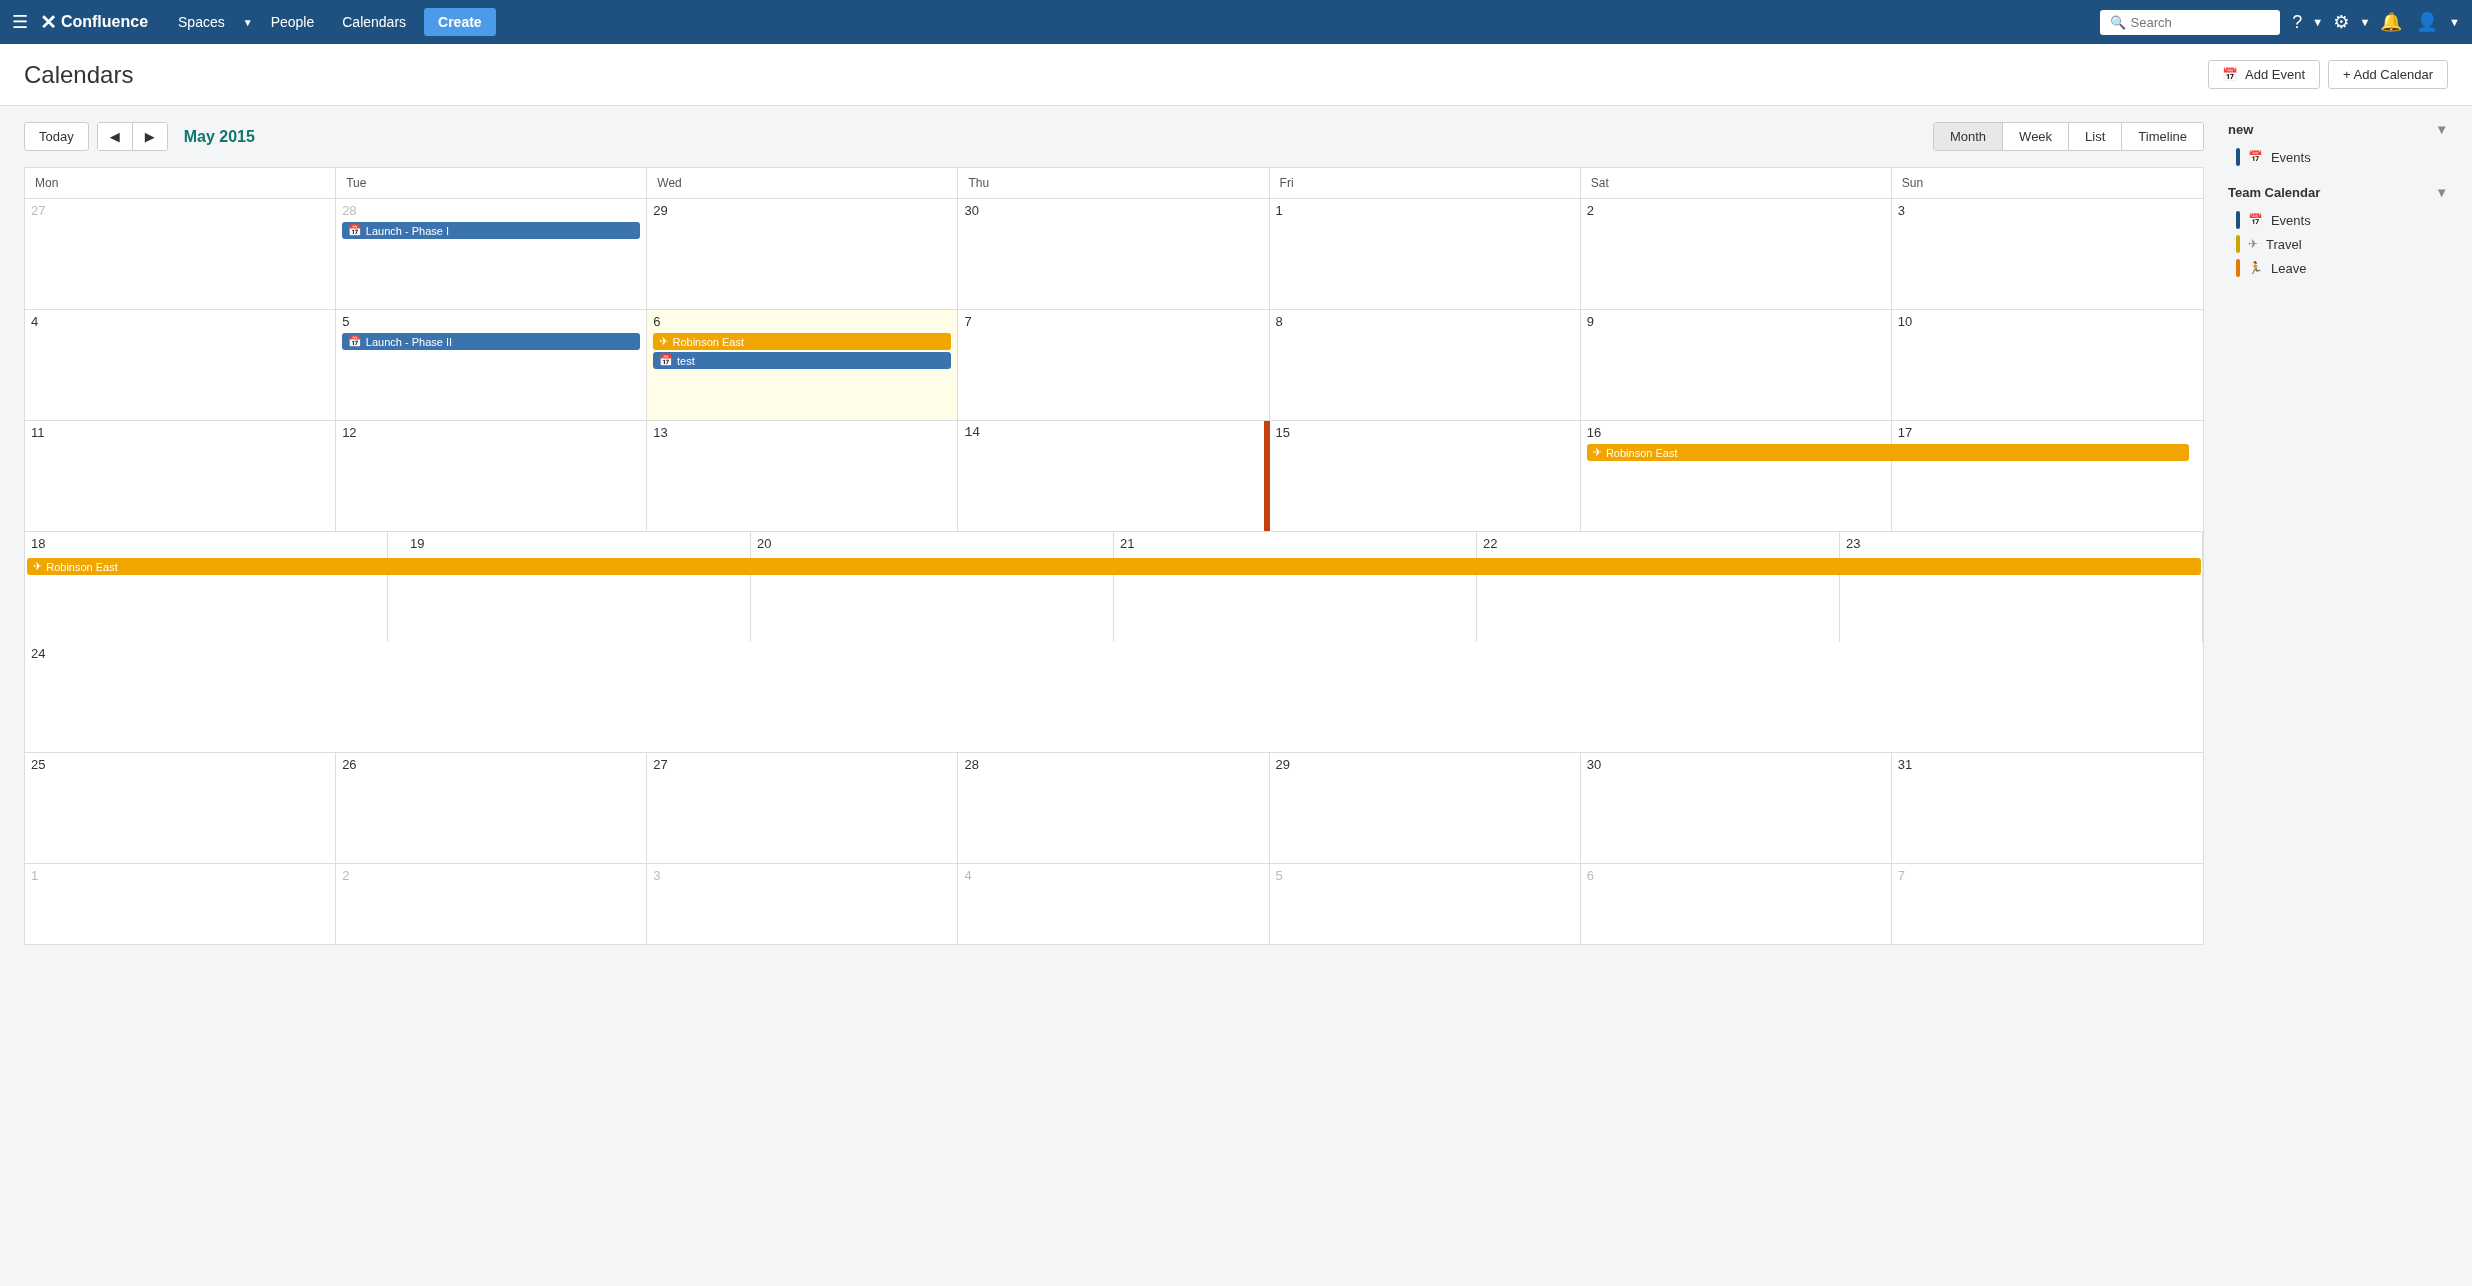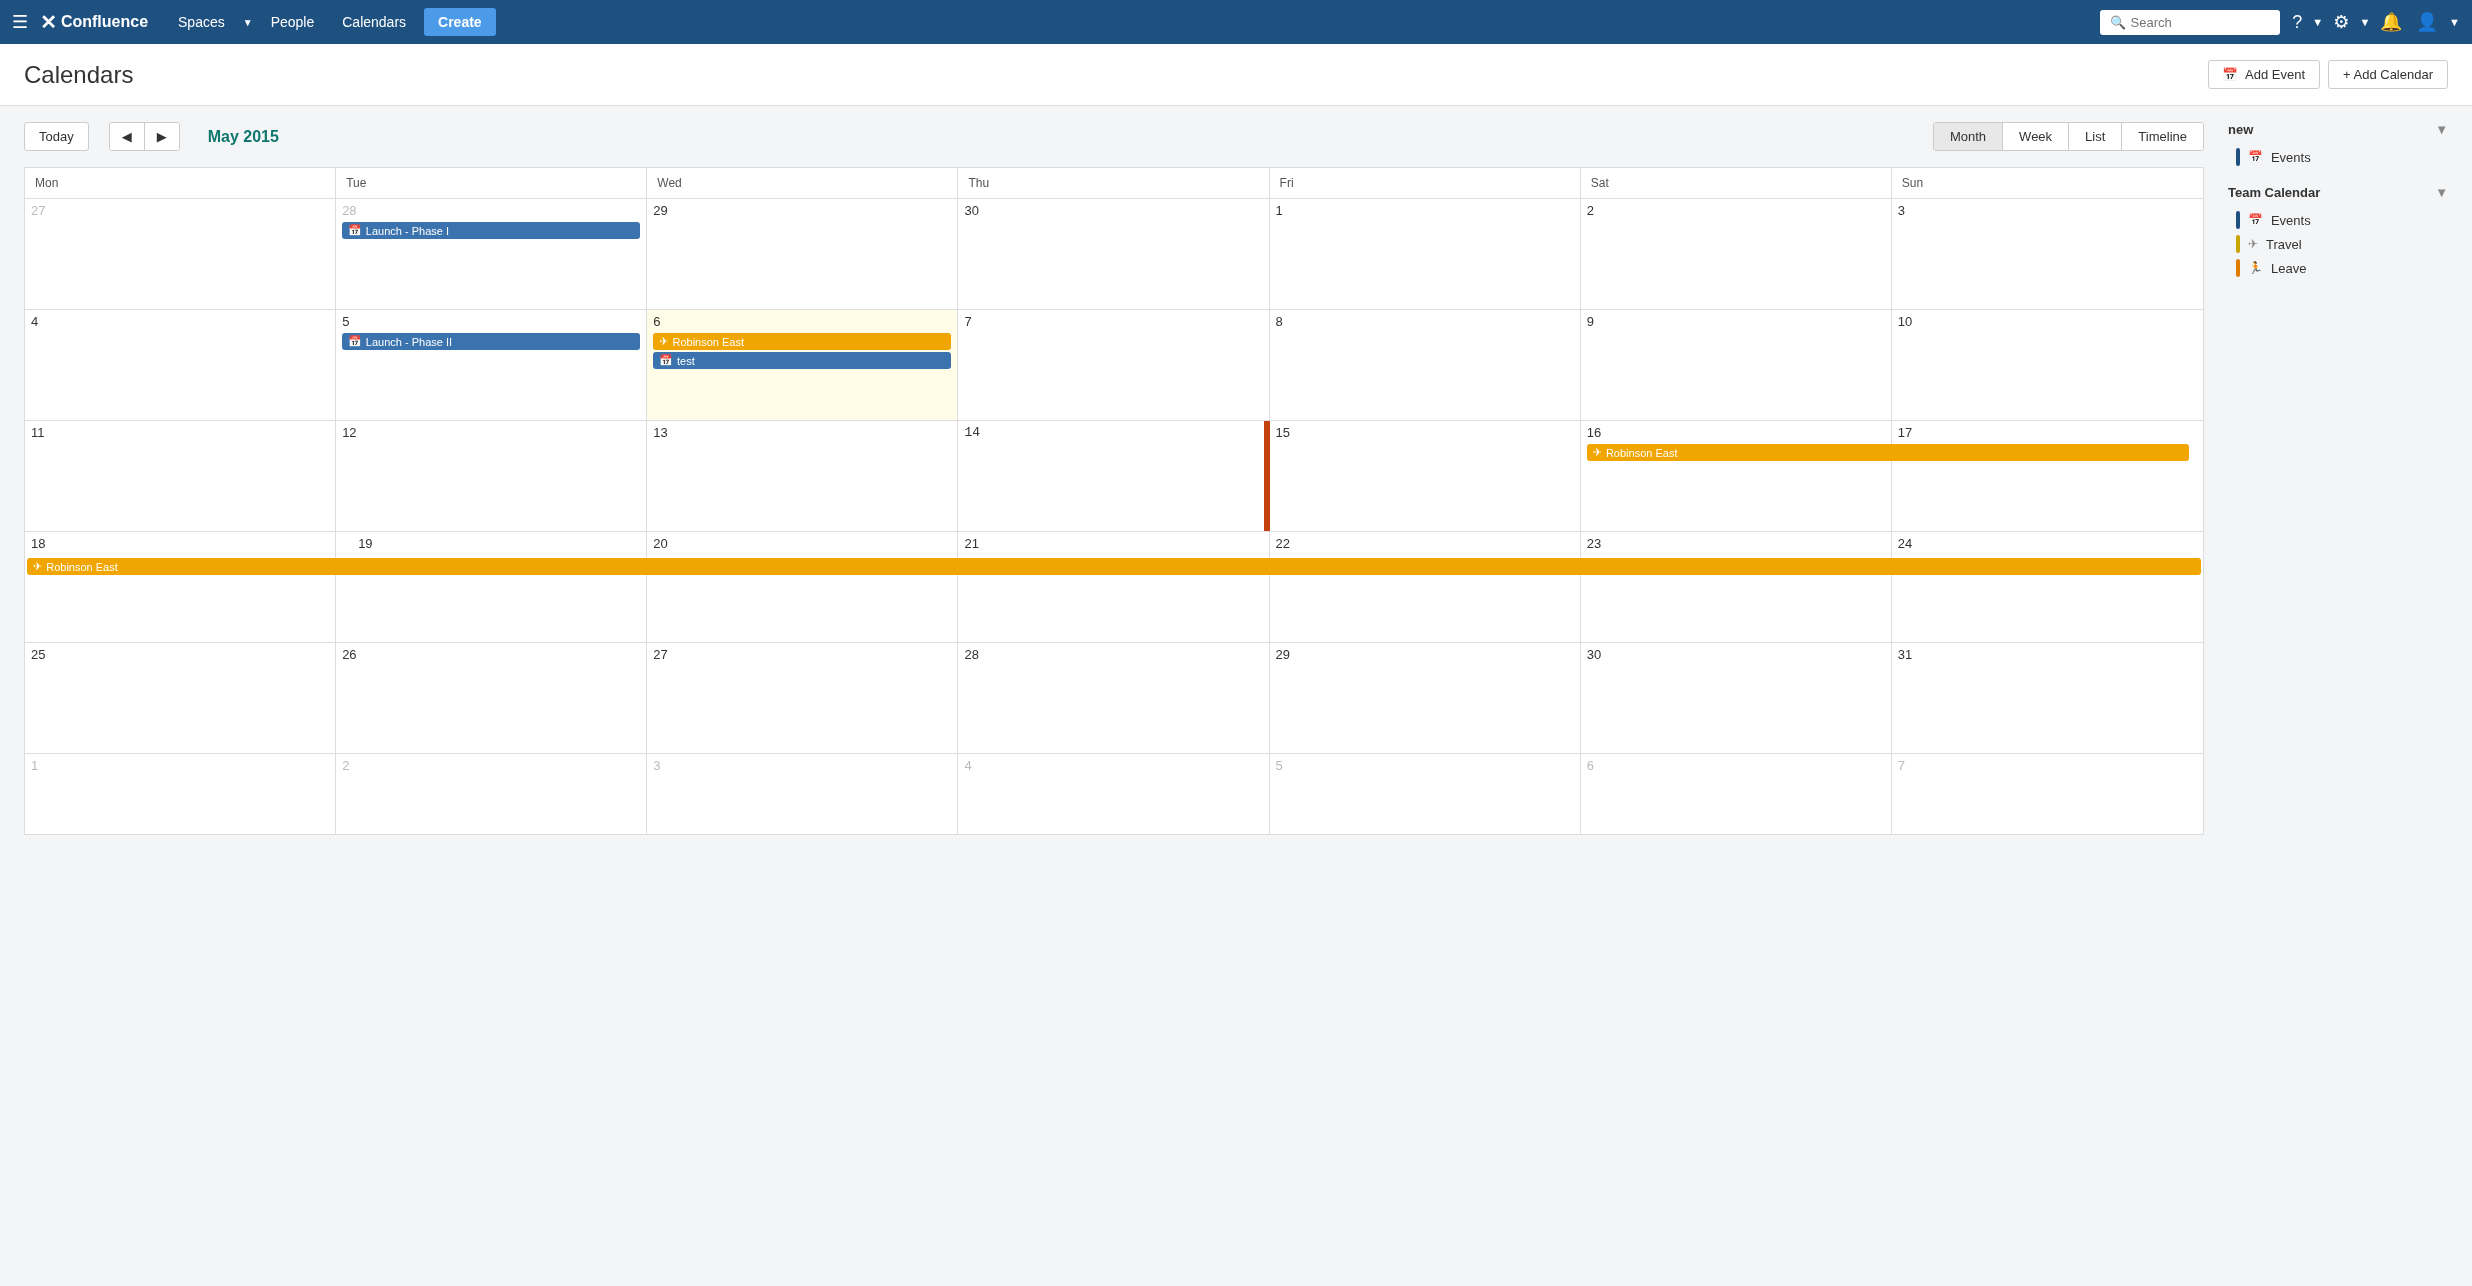--- a/index.html
+++ b/index.html
@@ -82,21 +82,21 @@
       gap: 24px;
     }
 
     
     .calendar-area { flex: 1; }
 
     
     .cal-controls {
       display: flex;
       align-items: center;
-      gap: 20px;
+      gap: 8px;
       margin-bottom: 16px;
     }
     .btn-today {
       background: white;
       border: 1px solid #ccc;
       padding: 6px 14px;
       border-radius: 3px;
       font-size: 13px;
       cursor: pointer;
       color: #333;
@@ -387,21 +387,21 @@
               <span>Robinson East</span>
             </div>
           </div>
           <div style="min-height:110px;padding:4px 6px;">
             <span class="day-num">17</span>
           </div>
         </div>
       </div>
 
       <div style="border-bottom:1px solid #ddd;position:relative;">
-        <div style="display:grid;grid-template-columns:repeat(7,1fr);">
+        <div style="display:grid;grid-template-columns:repeat(6,1fr);">
           <div style="border-right:1px solid #ddd;min-height:110px;padding:4px 6px;">
             <span class="day-num">18</span>
           </div>
           <div style="border-right:1px solid #ddd;min-height:110px;padding:4px 6px;margin-left:16px;">
             <span class="day-num">19</span>
           </div>
           <div style="border-right:1px solid #ddd;min-height:110px;padding:4px 6px;">
             <span class="day-num">20</span>
           </div>
           <div style="border-right:1px solid #ddd;min-height:110px;padding:4px 6px;">

